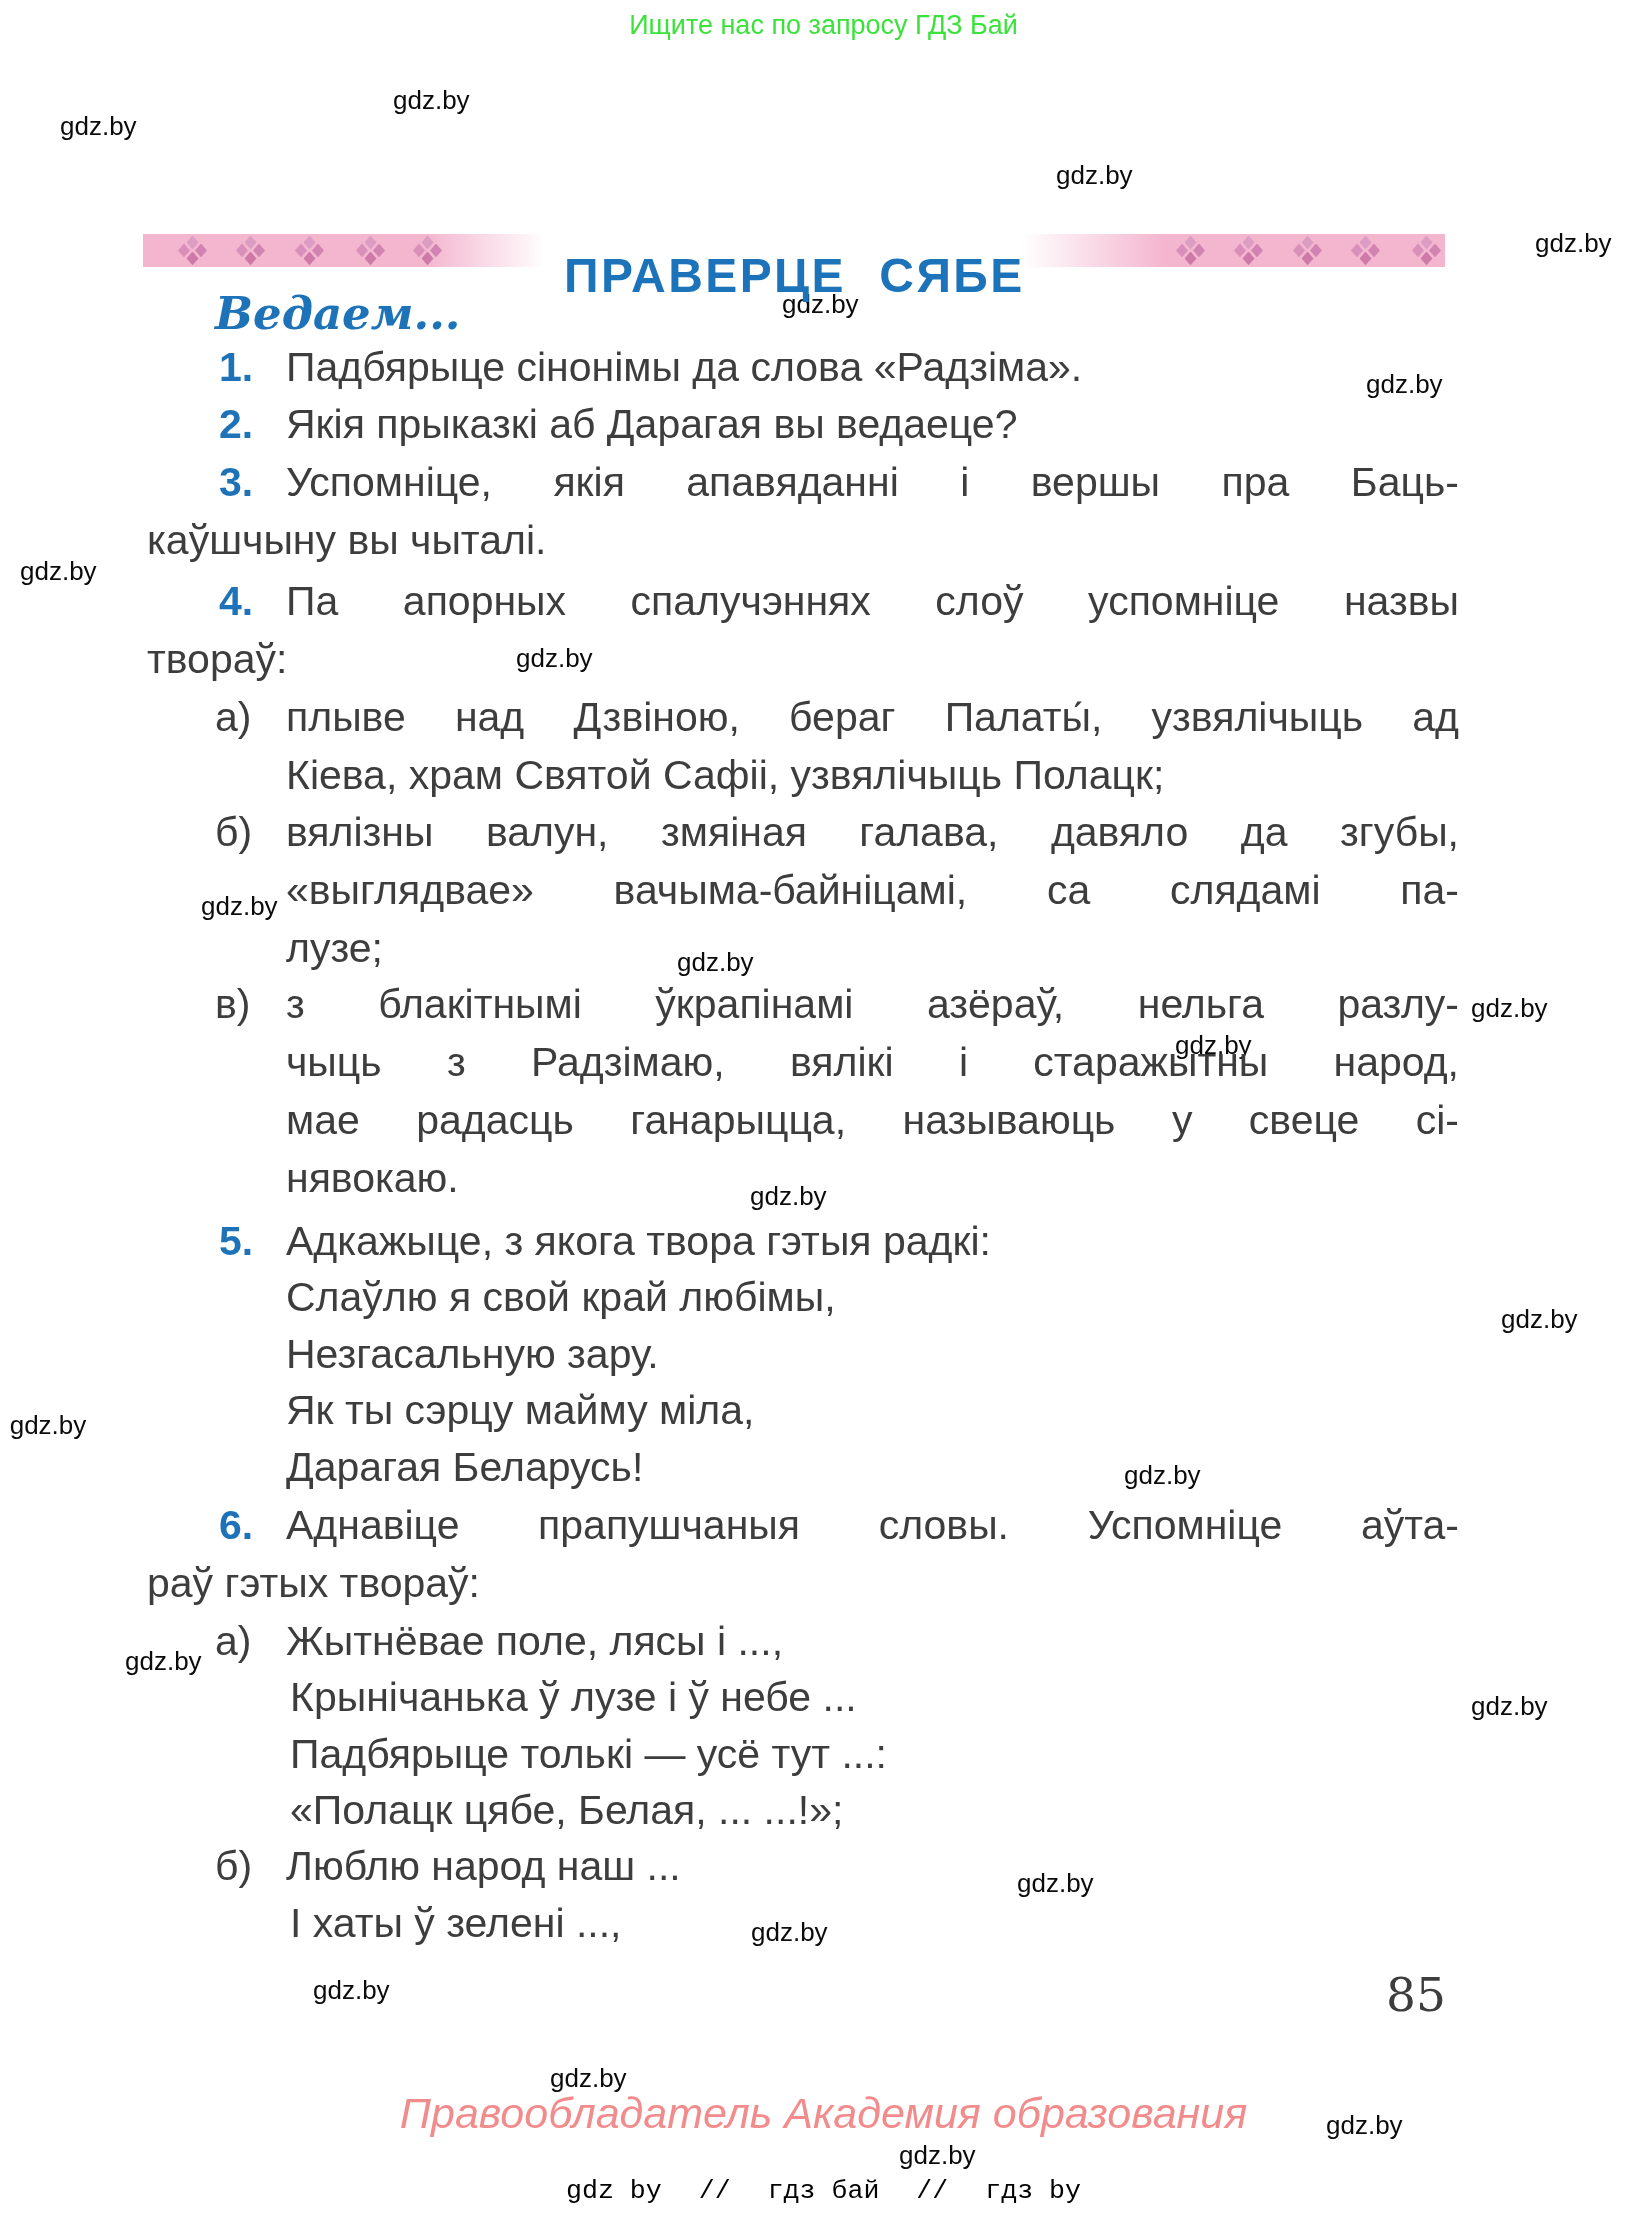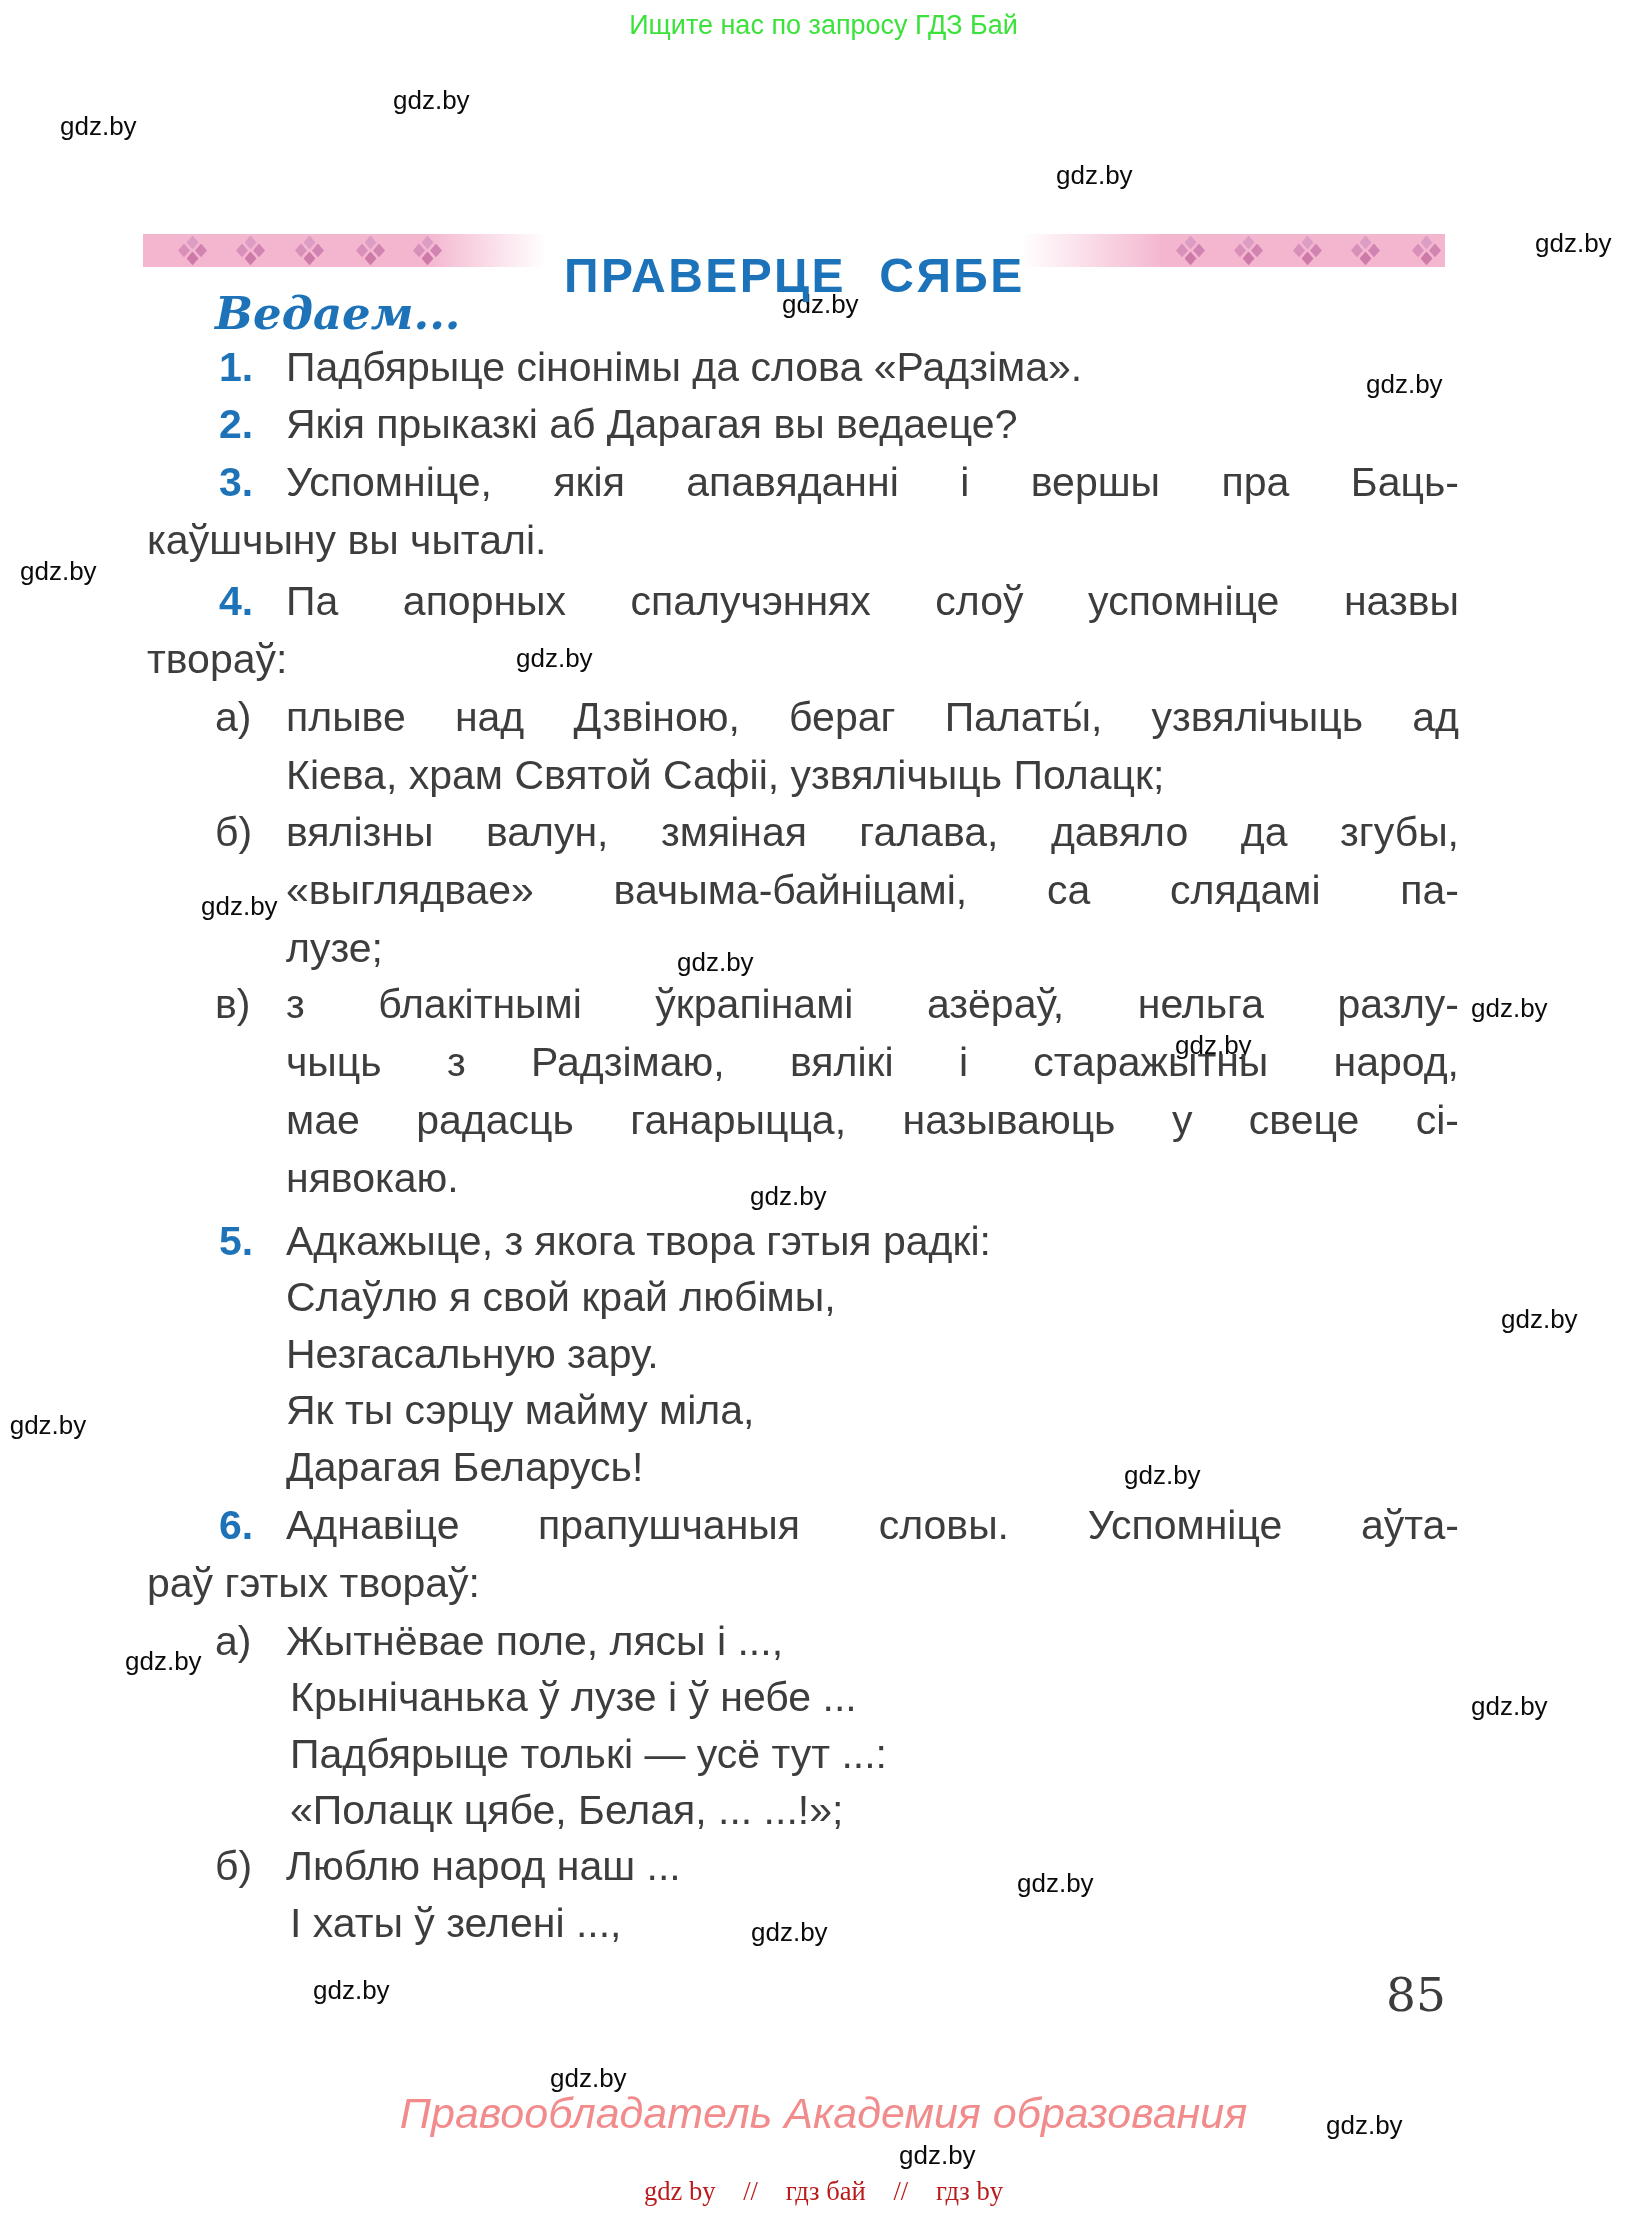--- a/index.html
+++ b/index.html
@@ -56,21 +56,21 @@
     position:absolute;left:1386px;top:1967px;
     font-family:"DejaVu Serif",serif;font-size:47px;color:#3d3d3d;
   }
   .copyright{
     position:absolute;left:50%;transform:translateX(-50%);top:2089px;
     font-family:"Liberation Sans",sans-serif;font-style:italic;
     font-size:43px;color:#f28b8b;white-space:nowrap;
   }
   .footer{
     position:absolute;left:50%;transform:translateX(-50%);top:2176px;
-    font-family:Liberation Serif, serif;font-size:26.6px;color:#b91c1c;
+    font-family:Liberation Mono, monospace;font-size:26.6px;color:#000000;
     white-space:nowrap;
   }
   .footer span{margin:0 10.5px;}
 </style>
 </head>
 <body>
 
 <div class="promo-top">Ищите нас по запросу ГДЗ Бай</div>
 
 <div class="wm" style="left:393px;top:85px">gdz.by</div>

